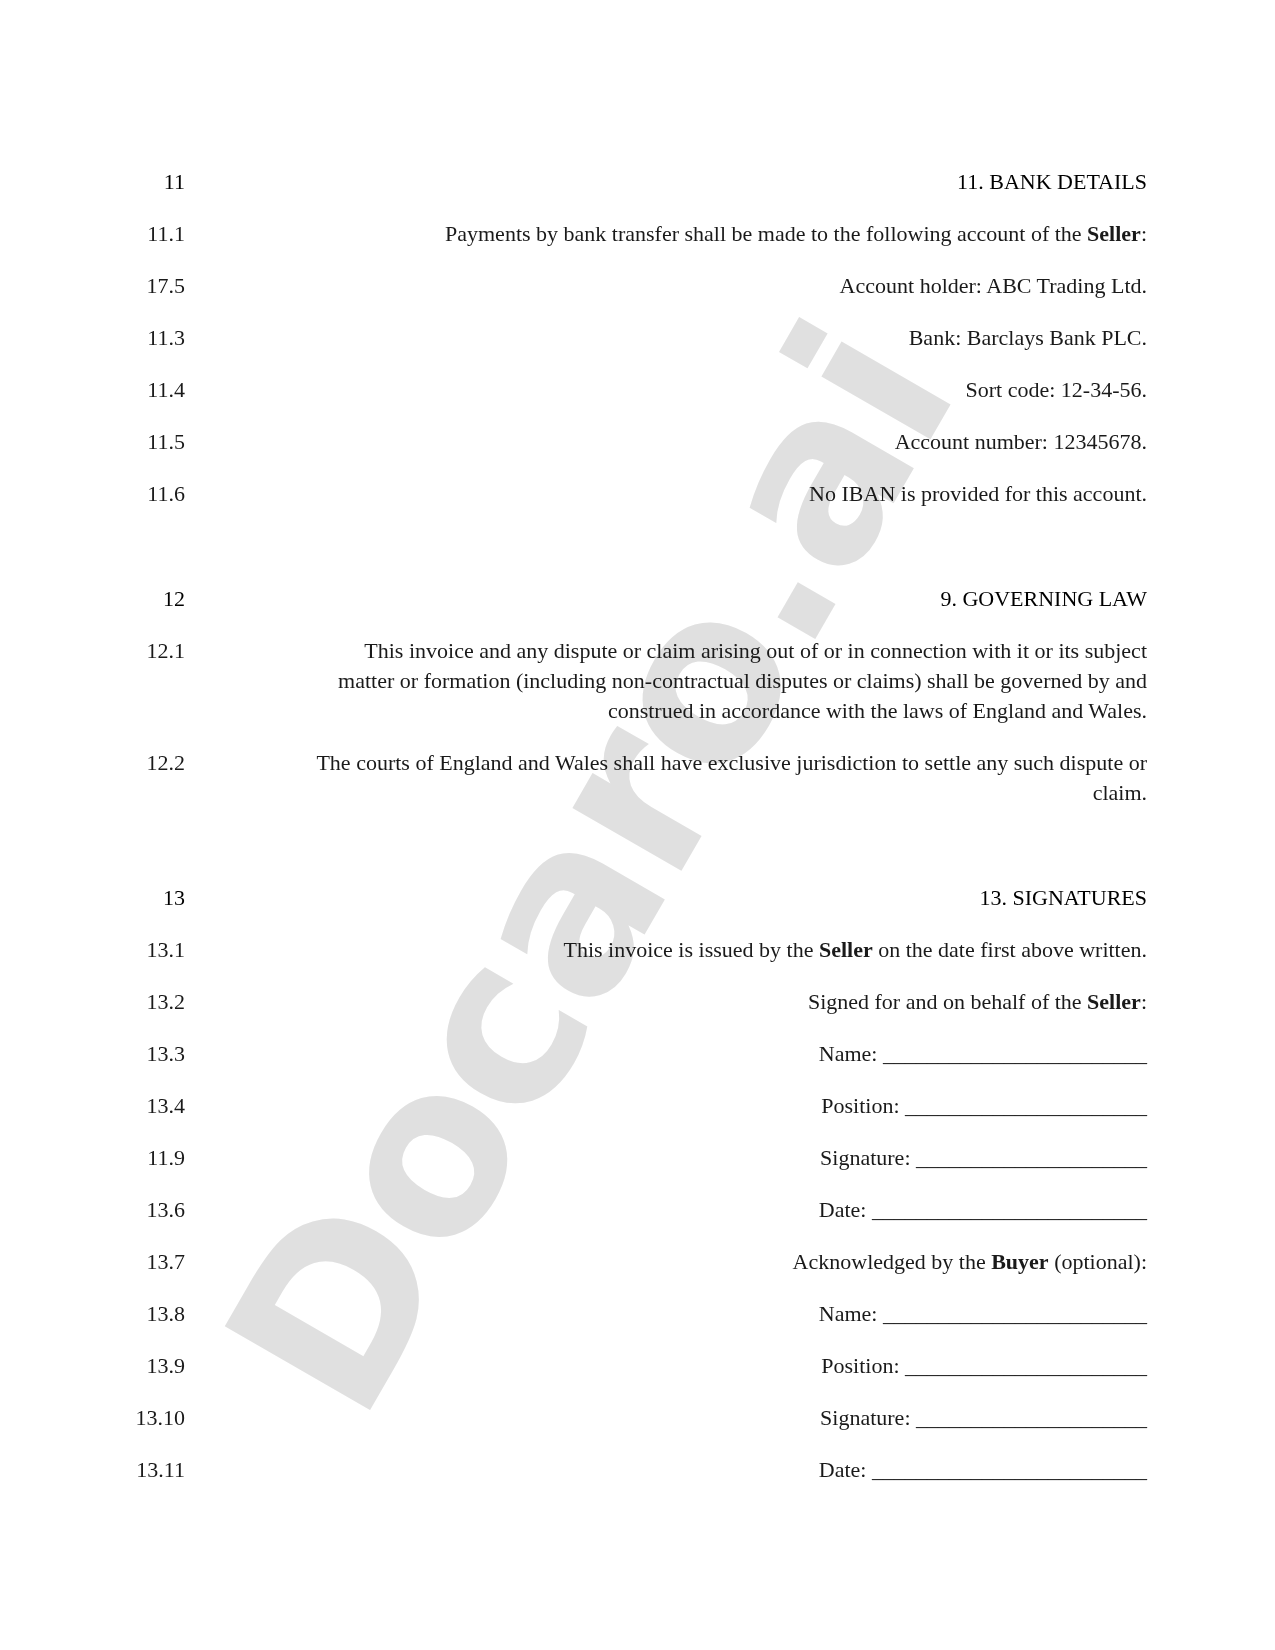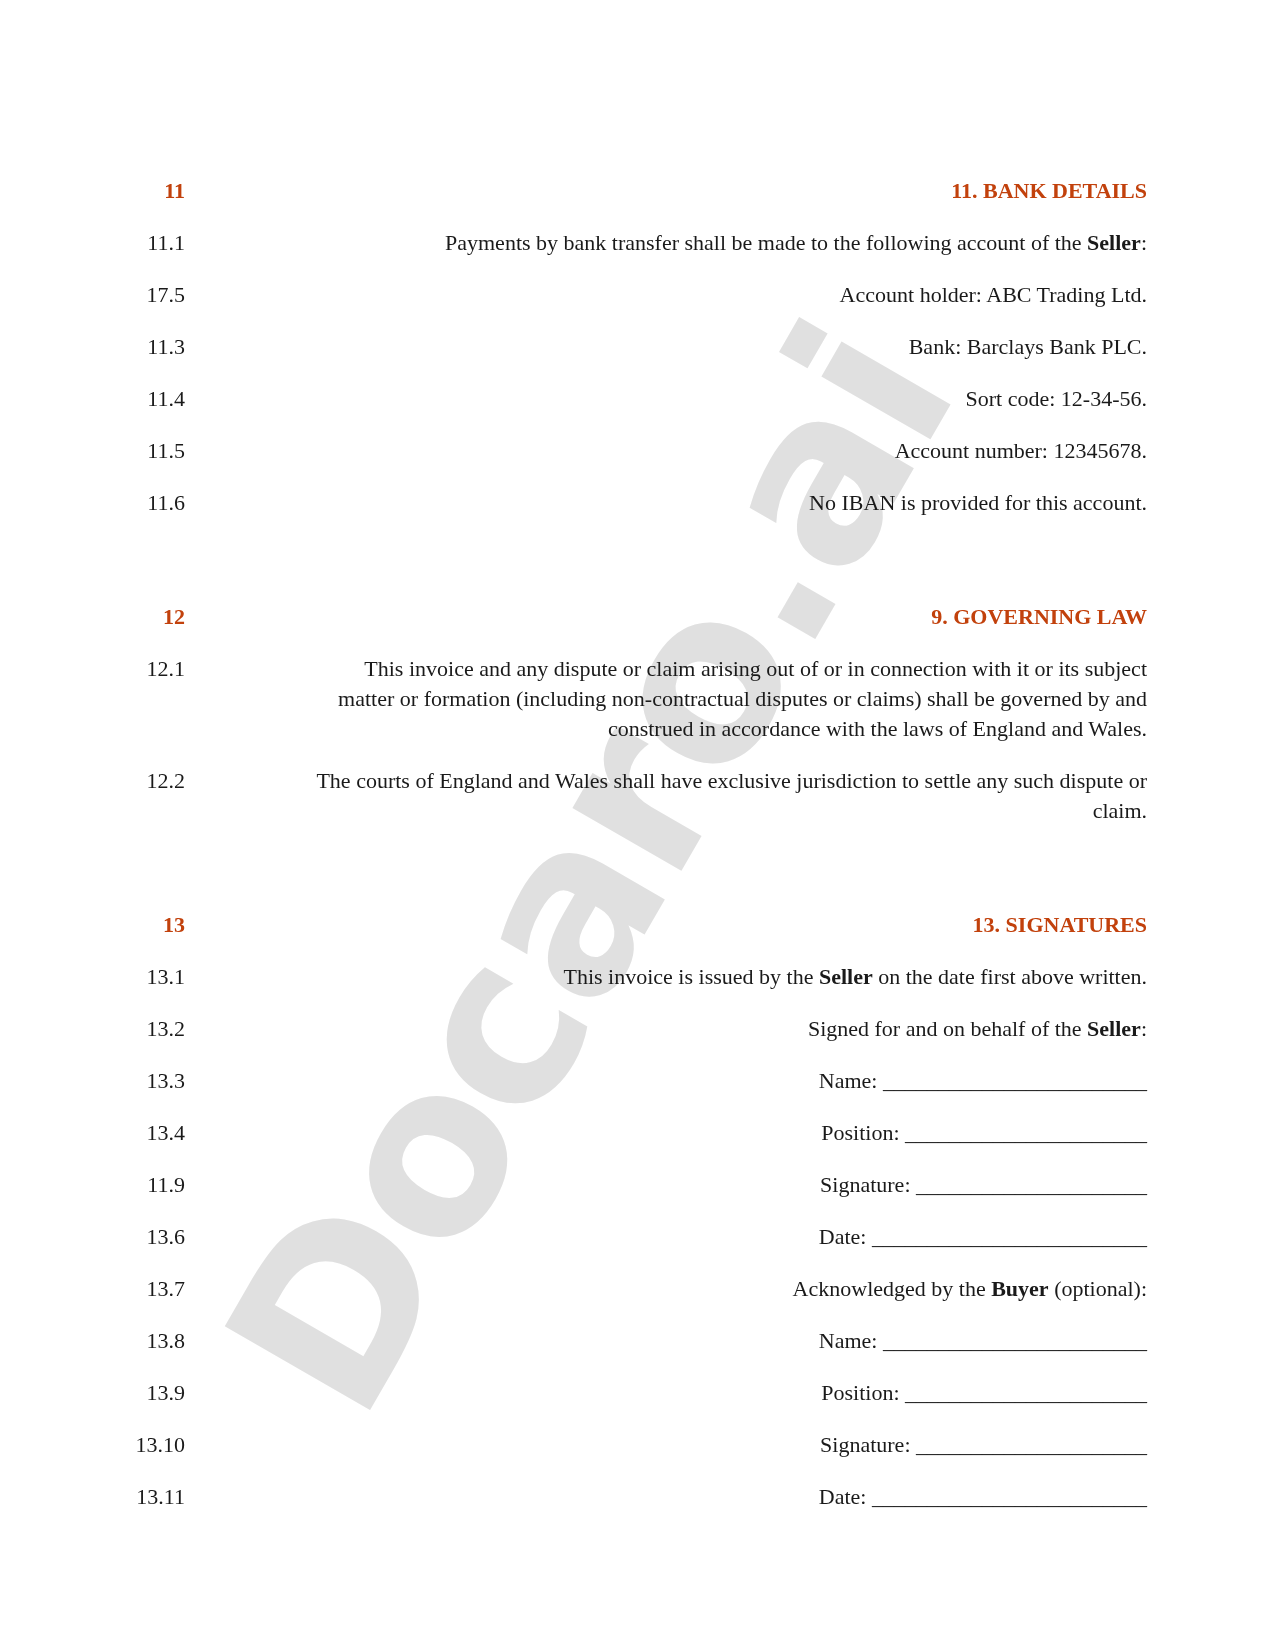--- a/index.html
+++ b/index.html
@@ -46,21 +46,21 @@
     width: 115px;
     text-align: right;
     white-space: nowrap;
   }
   .txt {
     margin-left: 22px;
     width: 940px;
     white-space: pre-line;
     text-align: right;
   }
-  .heading-row .num, .heading-row .txt { font-weight: bold; color: #c2410c; margin-top: 9px; }
+  .heading-row .num, .heading-row .txt { font-weight: normal; color: #000000; }
   .txt b { font-weight: bold; }
 </style>
 </head>
 <body>
 
 <div class="page">
   <div class="watermark" style="color: rgb(224, 224, 224);">Docaro.ai</div>
 
   <main class="content">
 

